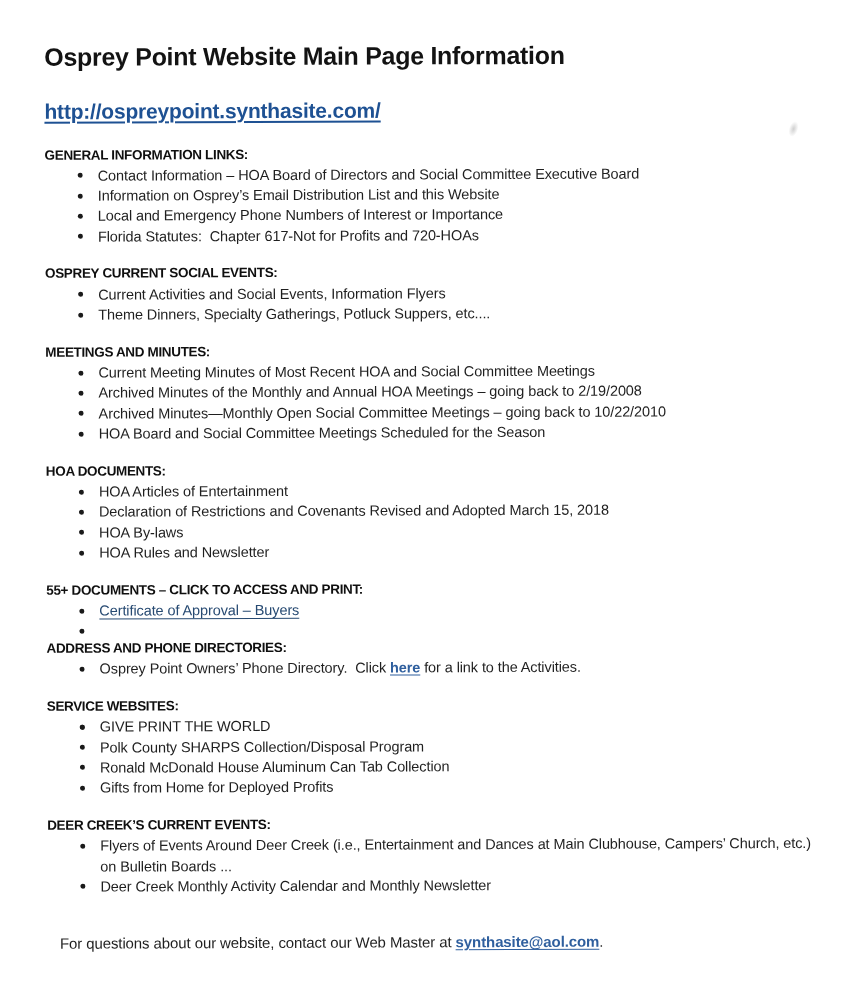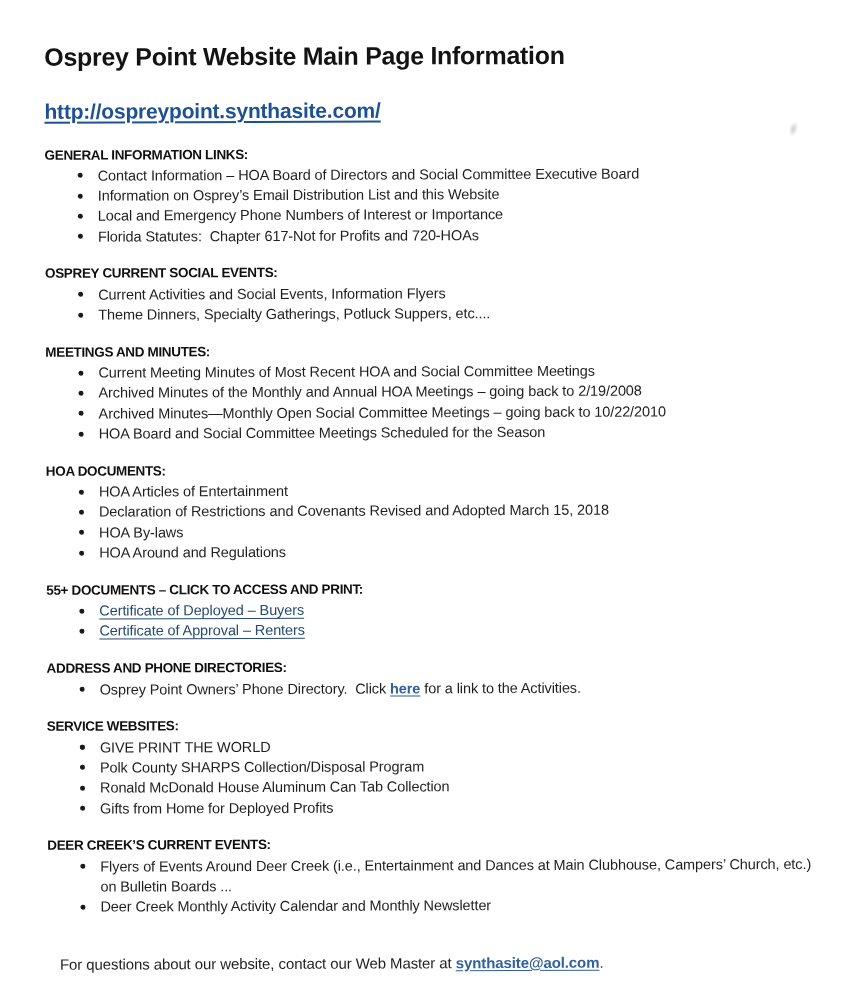--- a/index.html
+++ b/index.html
@@ -133,29 +133,29 @@
       <li><span class="dot"></span><span>HOA Board and Social Committee Meetings Scheduled for the Season</span></li>
     </ul>
   </section>
 
   <section>
     <h2 class="sec-h">HOA DOCUMENTS:</h2>
     <ul class="blist">
       <li><span class="dot"></span><span>HOA Articles of Entertainment</span></li>
       <li><span class="dot"></span><span>Declaration of Restrictions and Covenants Revised and Adopted March 15, 2018</span></li>
       <li><span class="dot"></span><span>HOA By-laws</span></li>
-      <li><span class="dot"></span><span>HOA Around and Regulations</span></li>
+      <li><span class="dot"></span><span>HOA Rules and Newsletter</span></li>
     </ul>
   </section>
 
   <section>
     <h2 class="sec-h">55+ DOCUMENTS – CLICK TO ACCESS AND PRINT:</h2>
     <ul class="blist">
-      <li><span class="dot"></span><a href="#" class="doc-link">Certificate of Deployed – Buyers</a></li>
-      <li><span class="dot"></span><a href="#" class="doc-link">Certificate of Approval – Renters</a></li>
+      <li><span class="dot"></span><a href="#" class="doc-link">Certificate of Approval – Buyers</a></li>
+      <li><span class="dot"></span></li>
     </ul>
   </section>
 
   <section>
     <h2 class="sec-h">ADDRESS AND PHONE DIRECTORIES:</h2>
     <ul class="blist">
       <li><span class="dot"></span><span>Osprey Point Owners’ Phone Directory.  Click </span><a href="#" class="inline-link">here</a><span> for a link to the Activities.</span></li>
     </ul>
   </section>
 

